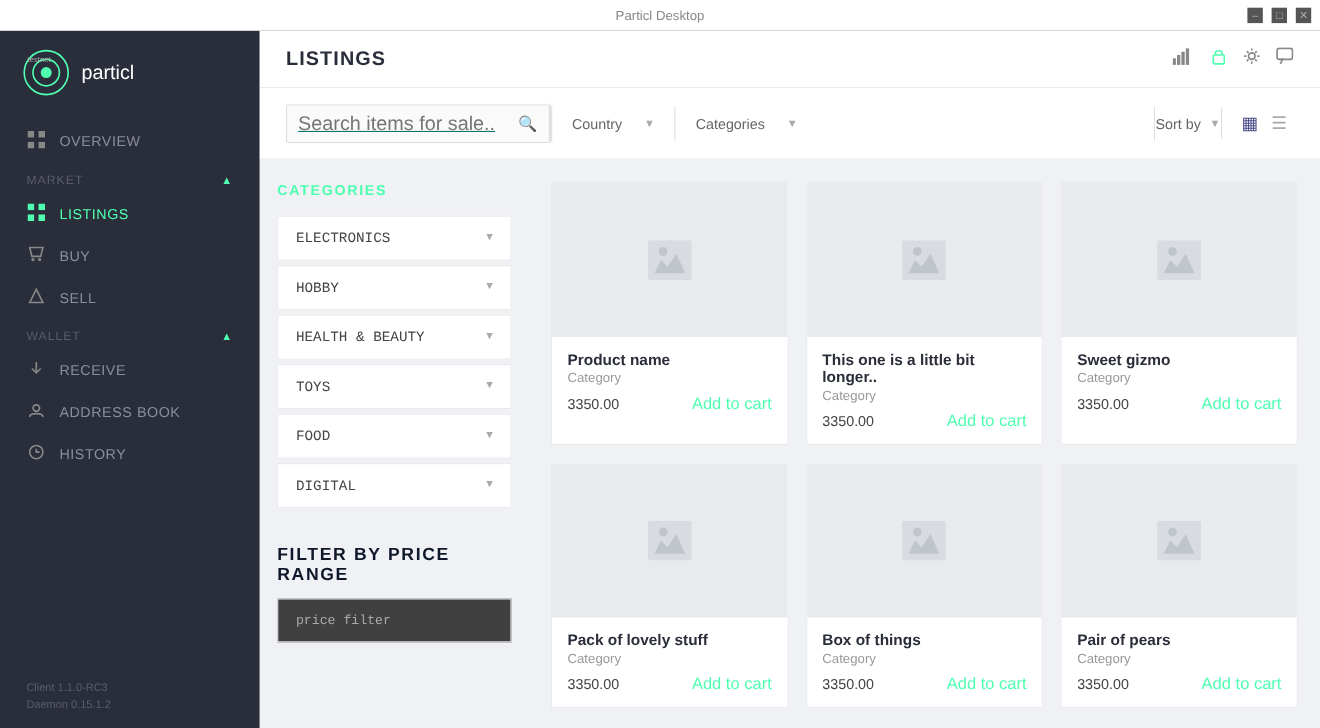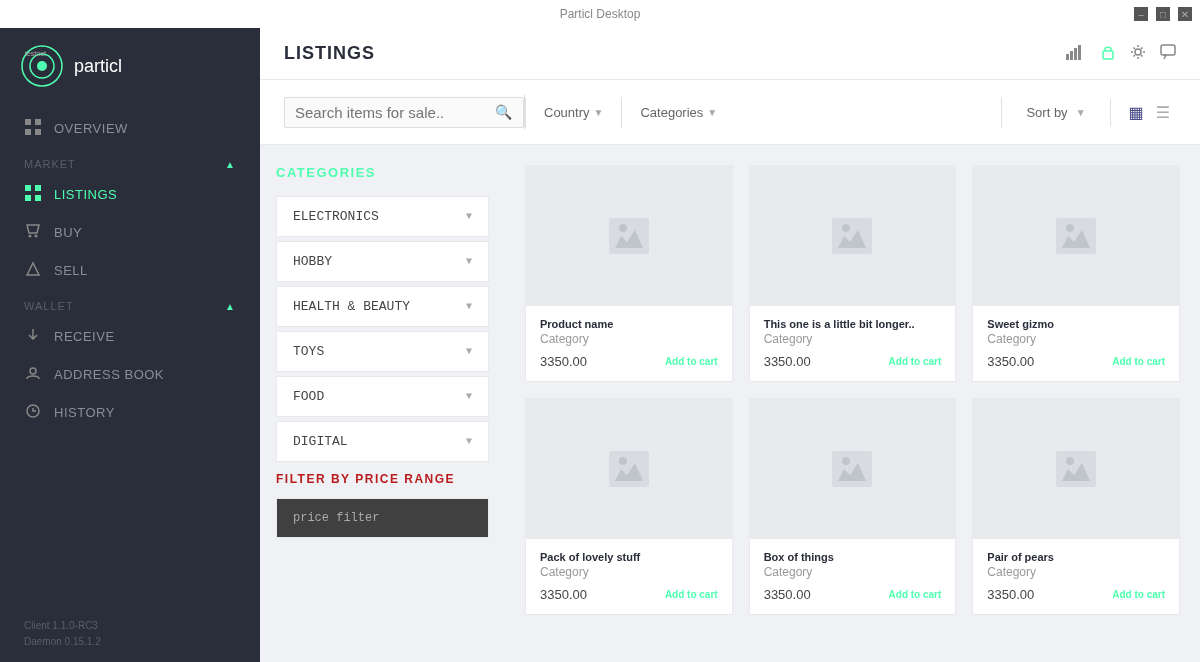--- a/index.html
+++ b/index.html
@@ -35,21 +35,21 @@
 
     
     .app-body {
       display: flex;
       flex: 1;
       overflow: hidden;
     }
 
     
     .sidebar {
-      width: 260px;
+      width: 236px;
       background: #2a2d3a;
       flex-shrink: 0;
       display: flex;
       flex-direction: column;
       padding-top: 16px;
     }
     .logo-area {
       display: flex;
       align-items: center;
       padding: 0 20px 20px 20px;
@@ -150,49 +150,50 @@
       border-radius: 2px;
       padding: 6px 10px;
       width: 240px;
       gap: 8px;
       background: #fafafa;
     }
     .search-box input {
       border: none;
       background: transparent;
       outline: none;
-      font-size: 15px;
-      color: #7f1d1d;
+      font-size: 18px;
+      color: #0f766e;
       width: 100%;
+      text-decoration: underline;
     }
     .search-icon { color: #aaa; font-size: 14px; }
     .filter-divider { width: 1px; height: 36px; background: #e0e0e0; margin: 0 0; }
 
     .dropdown-btn {
       display: flex;
       align-items: center;
-      gap: 4px;
+      gap: 20px;
       padding: 8px 18px;
       border: none;
       background: transparent;
       font-size: 13px;
       color: #666;
       cursor: pointer;
       border-left: 1px solid #e0e0e0;
     }
     .dropdown-btn:first-of-type { border-left: 1px solid #e0e0e0; }
     .dropdown-arrow { font-size: 10px; color: #aaa; }
 
     .filter-spacer { flex: 1; }
 
     .sort-dropdown {
       display: flex;
       align-items: center;
       gap: 8px;
-      padding: 8px 24px;
+      padding: 8px 0;
       border: none;
       background: transparent;
       font-size: 13px;
       color: #666;
       cursor: pointer;
       border-left: 1px solid #e0e0e0;
     }
     .view-toggle {
       display: flex;
       align-items: center;
@@ -241,25 +242,25 @@
       margin-bottom: 4px;
       cursor: pointer;
       font-size: 13px;
       color: #444;
       font-weight: 500;
       font-family: Liberation Mono, monospace;
     }
     .category-chevron { font-size: 10px; color: #aaa; }
 
     .filter-section-title {
-      font-size: 12px;
+      font-size: 16px;
       font-weight: 700;
-      color: #b91c1c;
+      color: #0f172a;
       letter-spacing: 1.5px;
-      margin: 10px 0 12px 0;
+      margin: 34px 0 12px 0;
     }
     .price-filter-box {
       background: #404040;
       border: 1px solid #e8e9ec;
       padding: 12px 16px;
       font-size: 12px;
       color: #aaa;
       min-height: 40px;
       font-family: Liberation Mono, monospace;
     }
@@ -290,21 +291,21 @@
       align-items: center;
       justify-content: center;
       color: #b0b5bf;
       font-size: 32px;
     }
 
     .product-info {
       padding: 12px 14px;
     }
     .product-name {
-      font-size: 11px;
+      font-size: 14px;
       font-weight: 600;
       color: #2a2d3a;
       margin-bottom: 2px;
     }
     .product-category {
       font-size: 12px;
       color: #999;
       margin-bottom: 8px;
     }
     .product-footer {
@@ -314,22 +315,22 @@
     }
     .product-price {
       font-size: 13px;
       color: #444;
       font-weight: 500;
     }
     .add-to-cart-btn {
       background: none;
       border: none;
       color: #4fffb0;
-      font-size: 10px;
-      font-weight: 700;
+      font-size: 15px;
+      font-weight: 400;
       cursor: pointer;
       padding: 0;
     }
   </style>
 </head>
 <body>
 
 <div class="title-bar">
   <span>Particl Desktop</span>
   <div class="title-bar-controls">

